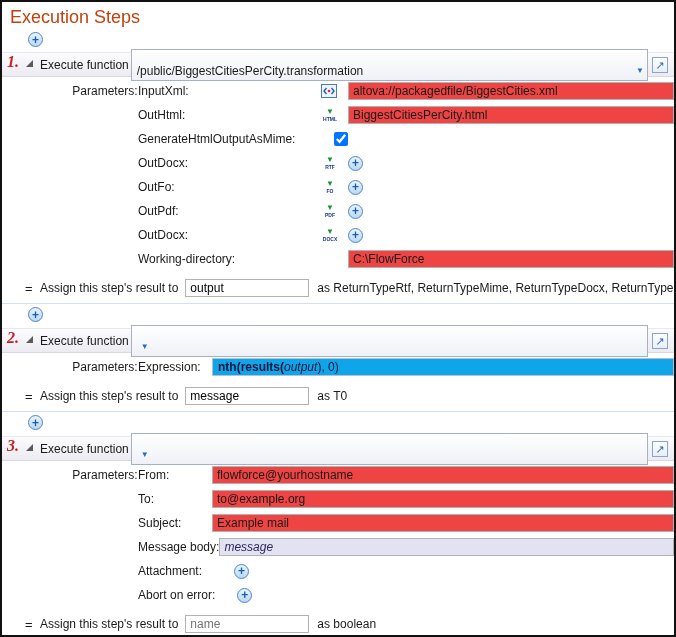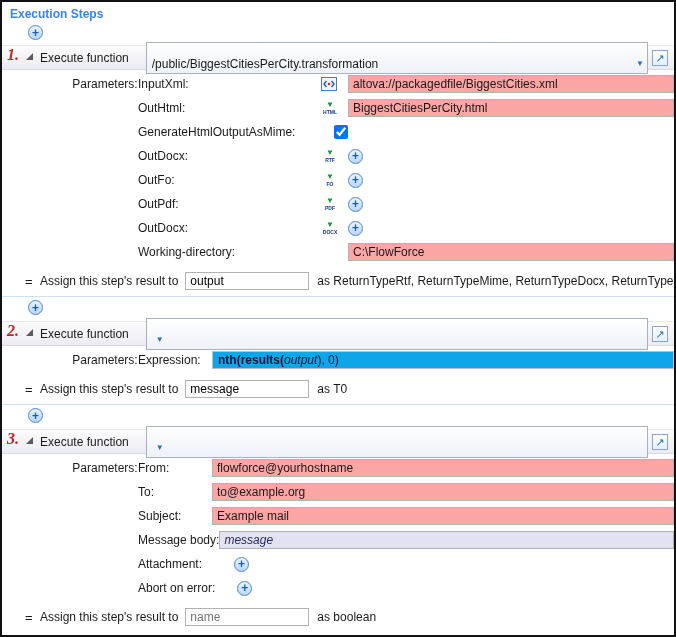--- a/index.html
+++ b/index.html
@@ -1,44 +1,44 @@
 <!DOCTYPE html>
 <html><head>
 <meta charset="utf-8">
 <style>
   html,body{margin:0;padding:0;background:#fff;}
   .frame{width:676px;height:637px;box-sizing:border-box;border:2px solid #111;background:#fff;
          font-family:"Liberation Sans",sans-serif;font-size:12px;color:#1a1a1a;overflow:hidden;position:relative;}
-  .title{color:#3b82f6;font-size:12px;font-weight:bold;padding:5px 0 2px 8px;}
+  .title{color:#c2410c;font-size:18px;font-weight:normal;padding:5px 0 2px 8px;}
   .addrow{padding:2px 0 2px 26px;height:18px;}
   .addrow.sep{border-top:1px solid #cfe2f4;padding-top:3px;height:19px;}
   .add-btn{display:inline-flex;width:15px;height:15px;border-radius:50%;border:1px solid #4a86c8;
            background:linear-gradient(#eaf4fe,#b9d7f3);color:#1a5fae;font-size:12px;font-weight:bold;
            line-height:1;align-items:center;justify-content:center;cursor:default;box-sizing:border-box;}
   .step-header{display:flex;align-items:center;height:23px;background:linear-gradient(#fcfcfd,#ebebf2);
            border-top:1px solid #e6e8ee;border-bottom:1px solid #d6d9e2;padding-right:6px;position:relative;}
   .step-num{position:absolute;left:5px;top:0;color:#c62222;font-family:"Liberation Serif",serif;
            font-style:italic;font-weight:bold;font-size:16px;}
   .tri{width:0;height:0;border-bottom:7px solid #5a5a5a;border-left:7px solid transparent;margin:0 7px 2px 24px;}
-  .exec-label{margin-right:17px;white-space:nowrap;text-align:center;}
+  .exec-label{margin-right:2px;white-space:nowrap;text-align:center;}
   .combo{flex:1;display:flex;align-items:center;height:18px;border:1px solid #a6b2c2;
          background:linear-gradient(#ffffff,#eef1f7);padding:12px 3px 0 5px;margin-right:4px;min-width:0;}
   .combo-text{flex:1;white-space:nowrap;overflow:hidden;}
   .combo-arrow{color:#2a6cc0;font-size:8px;margin-left:4px;}
   .open-btn{flex:0 0 16px;height:16px;border:1px solid #8aa6c6;background:linear-gradient(#ffffff,#e7eef7);
             color:#2a6cc0;font-size:11px;line-height:14px;text-align:center;box-sizing:border-box;}
   .params{padding:2px 0;}
   .prow{display:flex;align-items:center;height:24px;}
   .pc1{flex:0 0 66px;margin-left:70px;white-space:nowrap;text-align:center;}
   .pname{flex:0 0 182px;white-space:nowrap;}
   .pname-n{flex:0 0 74px;white-space:nowrap;}
   .picon{flex:0 0 28px;display:flex;align-items:center;}
   .pfield{flex:1;display:flex;align-items:center;min-width:0;}
   .tinput{width:100%;height:18px;border:1px solid #b2b2b2;font:12px "Liberation Sans",sans-serif;
-          padding:0 4px;box-sizing:border-box;color:#1a1a1a;background:#fca5a5;}
+          padding:0 4px;box-sizing:border-box;color:#1a1a1a;background:#ef4444;}
   .tinput.lav{background:#e2e2f2;font-style:italic;color:#2a2a60;}
   .expr{flex:1;height:18px;background:#0ea5e9;border:1px solid #bcbcd4;display:flex;align-items:center;
         padding:0 5px;box-sizing:border-box;color:#14143c;white-space:nowrap;overflow:hidden;}
   .checkbox{width:14px;height:14px;margin-left:14px;}
   .xml-icon{display:inline-flex;margin-left:1px;}
   .out-icon{display:inline-flex;flex-direction:column;align-items:center;width:18px;line-height:1;margin-left:1px;}
   .out-icon .oi-arrow{color:#18933c;font-size:8px;height:9px;}
   .out-icon .oi-tag{font-size:5px;font-weight:bold;color:#16388c;}
   .indent{margin-left:22px;}
   .arow{display:flex;align-items:center;height:26px;margin:2px 0;}

